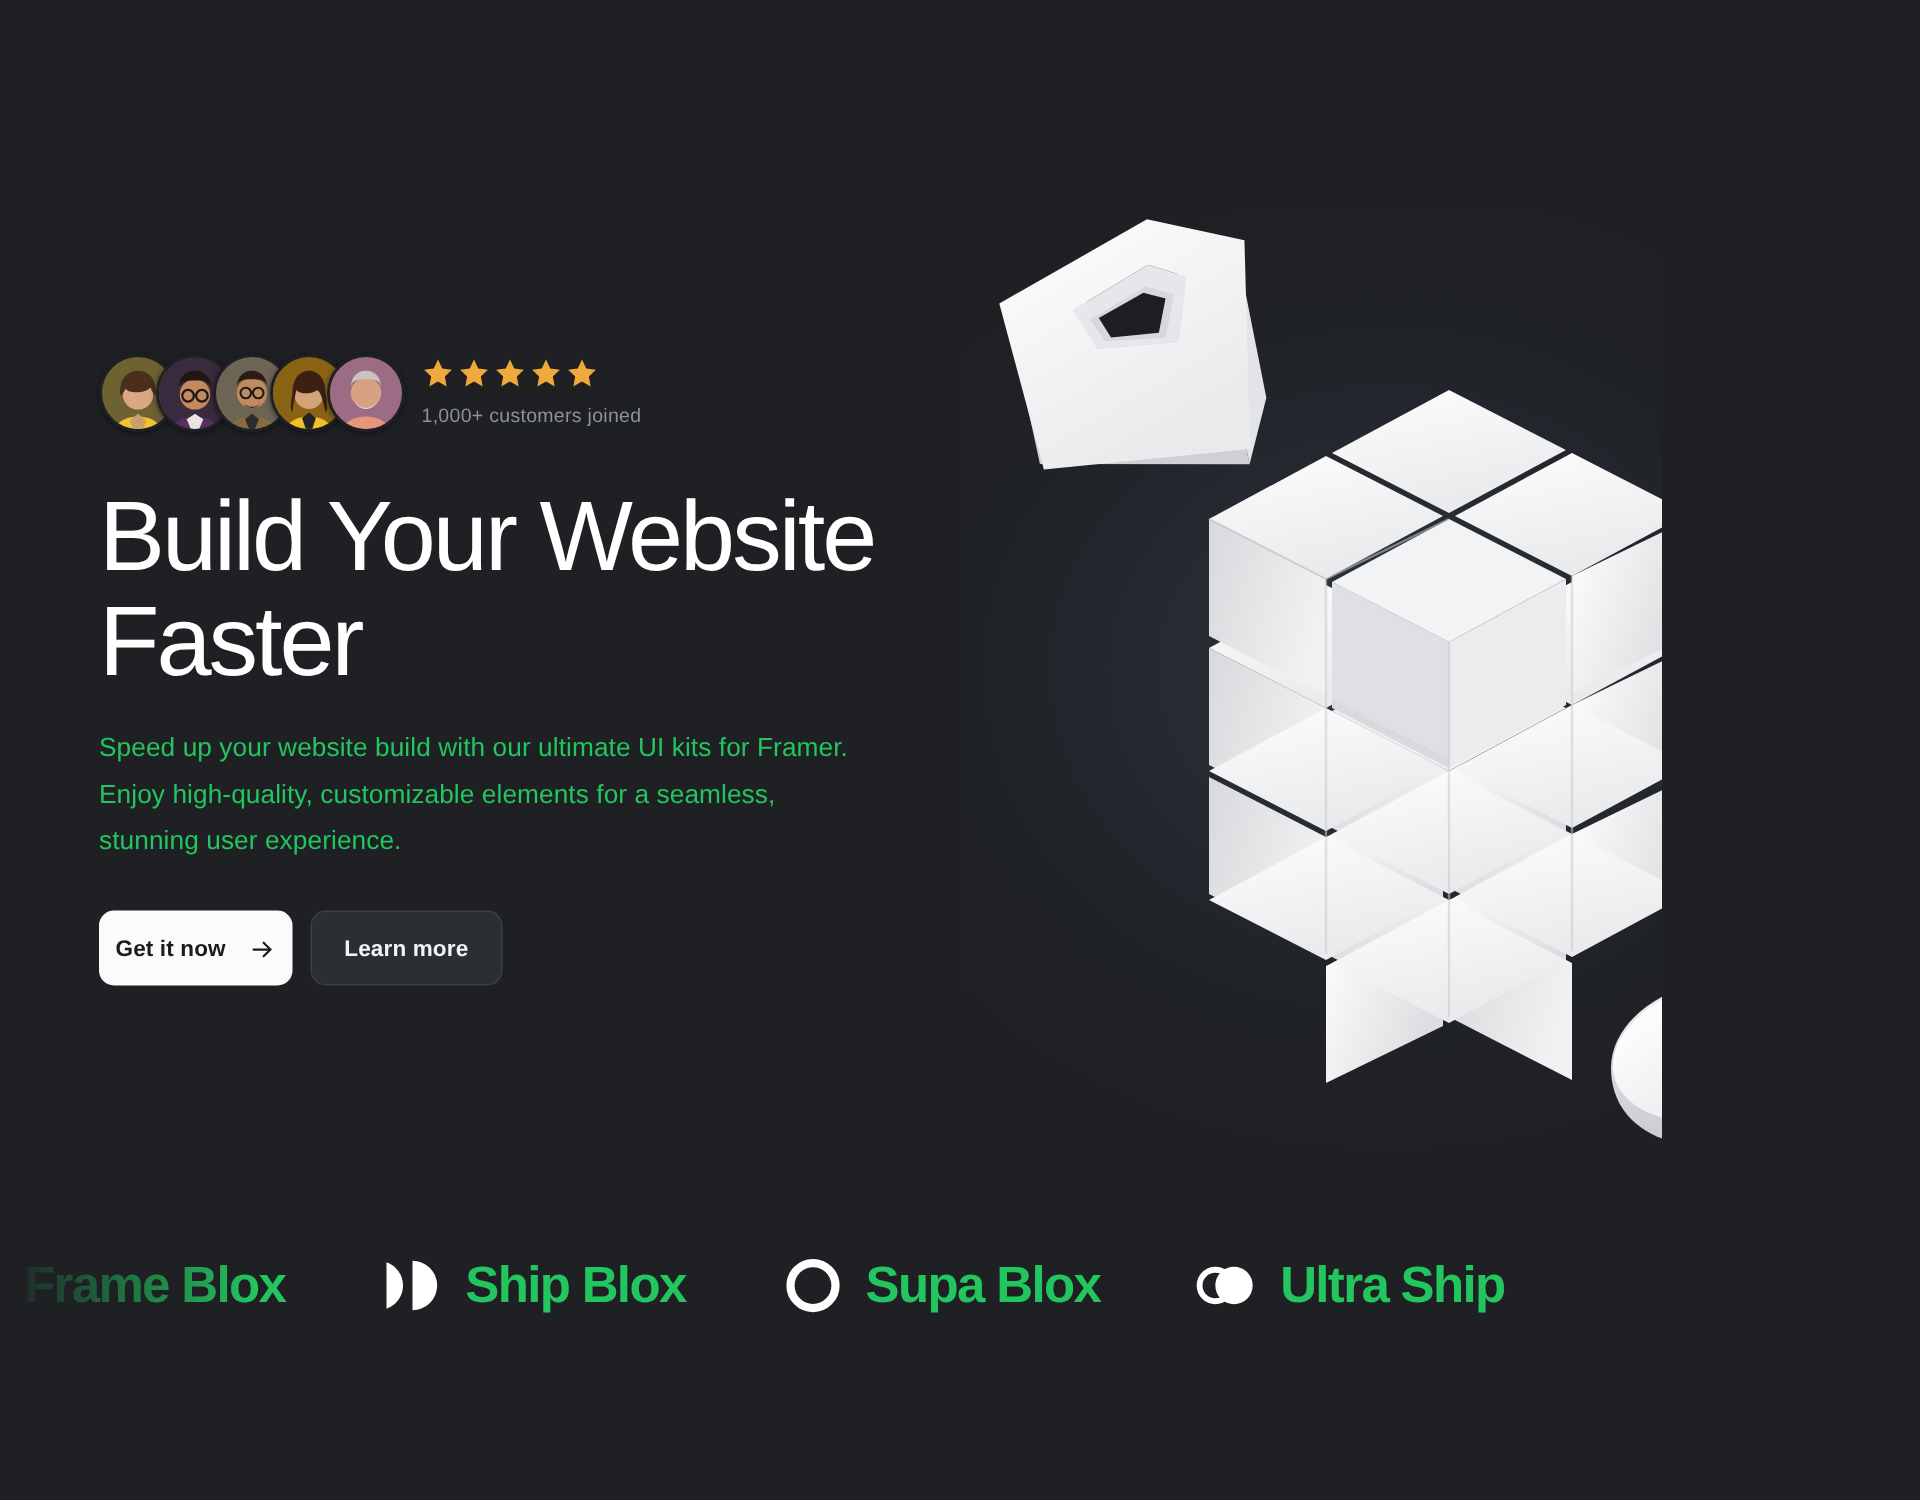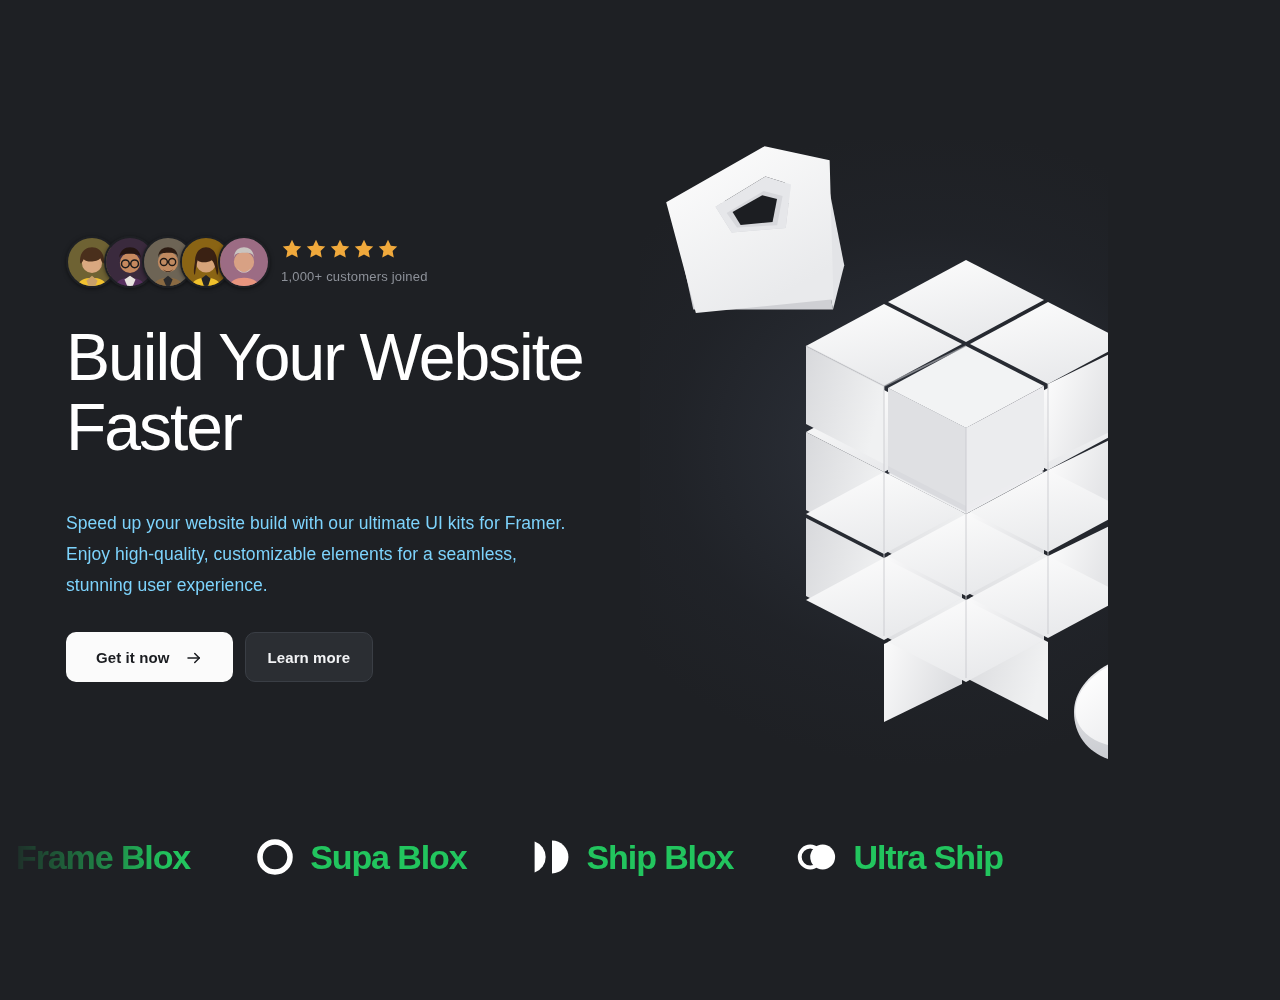--- a/index.html
+++ b/index.html
@@ -61,38 +61,38 @@
     font-size:66px;
     line-height:70px;
     letter-spacing:-2.0px;
     font-weight:400;
     color:#ffffff;
     max-width:560px;
   }
 
   
   p.subcopy{
-    margin-top:46px;
+    margin-top:21px;
     font-size:17.5px;
     line-height:31px;
-    color:#7dd3fc;
+    color:#22c55e;
     max-width:520px;
     letter-spacing:.05px;
   }
 
   
   .cta-row{ margin-top:31px; display:flex; gap:12px; align-items:center; }
   .btn{
     display:inline-flex; align-items:center; justify-content:center;
     height:50px; border-radius:10px; font-size:15px; font-weight:700;
     letter-spacing:.1px; cursor:pointer; border:0;
     font-family:"Liberation Sans", sans-serif;
   }
   .btn-primary{
-    background:#fbfbfb; color:#1a1c20; padding:0 30px; gap:15px;
+    background:#fbfbfb; color:#1a1c20; padding:0 11px; gap:15px;
   }
   .btn-primary .arrow{ display:block; width:18px; height:18px; margin-top:1px;}
   .btn-secondary{
     background:#2b2e33; color:#f2f3f5; padding:17px 22px;
     border:1px solid #3a3e45;
   }
 
   
   .logo-strip{
     position:absolute; left:0; top:822px; width:1280px; height:70px;
@@ -372,32 +372,32 @@
 
       <div class="logo-item">
         <svg class="logo-mark" viewBox="0 0 42 42">
           <path d="M21 3a18 18 0 010 36z" fill="#ffffff"></path>
         </svg>
         <span class="logo-name">Frame Blox</span>
       </div>
 
 
       <div class="logo-item">
-        <svg class="logo-mark" viewBox="0 0 42 42">
-          <circle cx="21" cy="21" r="15" fill="none" stroke="#ffffff" stroke-width="5.5"></circle>
-        </svg>
-        <span class="logo-name">Supa Blox</span>
-      </div>
-
-      <div class="logo-item">
         <svg class="logo-mark" viewBox="0 0 46 42">
           <path d="M4 4a18 18 0 010 34z" fill="#ffffff"></path>
           <path d="M23 3a18 18 0 010 36z" fill="#ffffff"></path>
         </svg>
         <span class="logo-name">Ship Blox</span>
+      </div>
+
+      <div class="logo-item">
+        <svg class="logo-mark" viewBox="0 0 42 42">
+          <circle cx="21" cy="21" r="15" fill="none" stroke="#ffffff" stroke-width="5.5"></circle>
+        </svg>
+        <span class="logo-name">Supa Blox</span>
       </div>
 
       <div class="logo-item">
         <svg class="logo-mark" viewBox="0 0 54 42">
           <circle cx="17" cy="21" r="13.5" fill="none" stroke="#ffffff" stroke-width="5"></circle>
           <circle cx="33" cy="21" r="16" fill="#ffffff"></circle>
         </svg>
         <span class="logo-name">Ultra Ship</span>
       </div>
 

